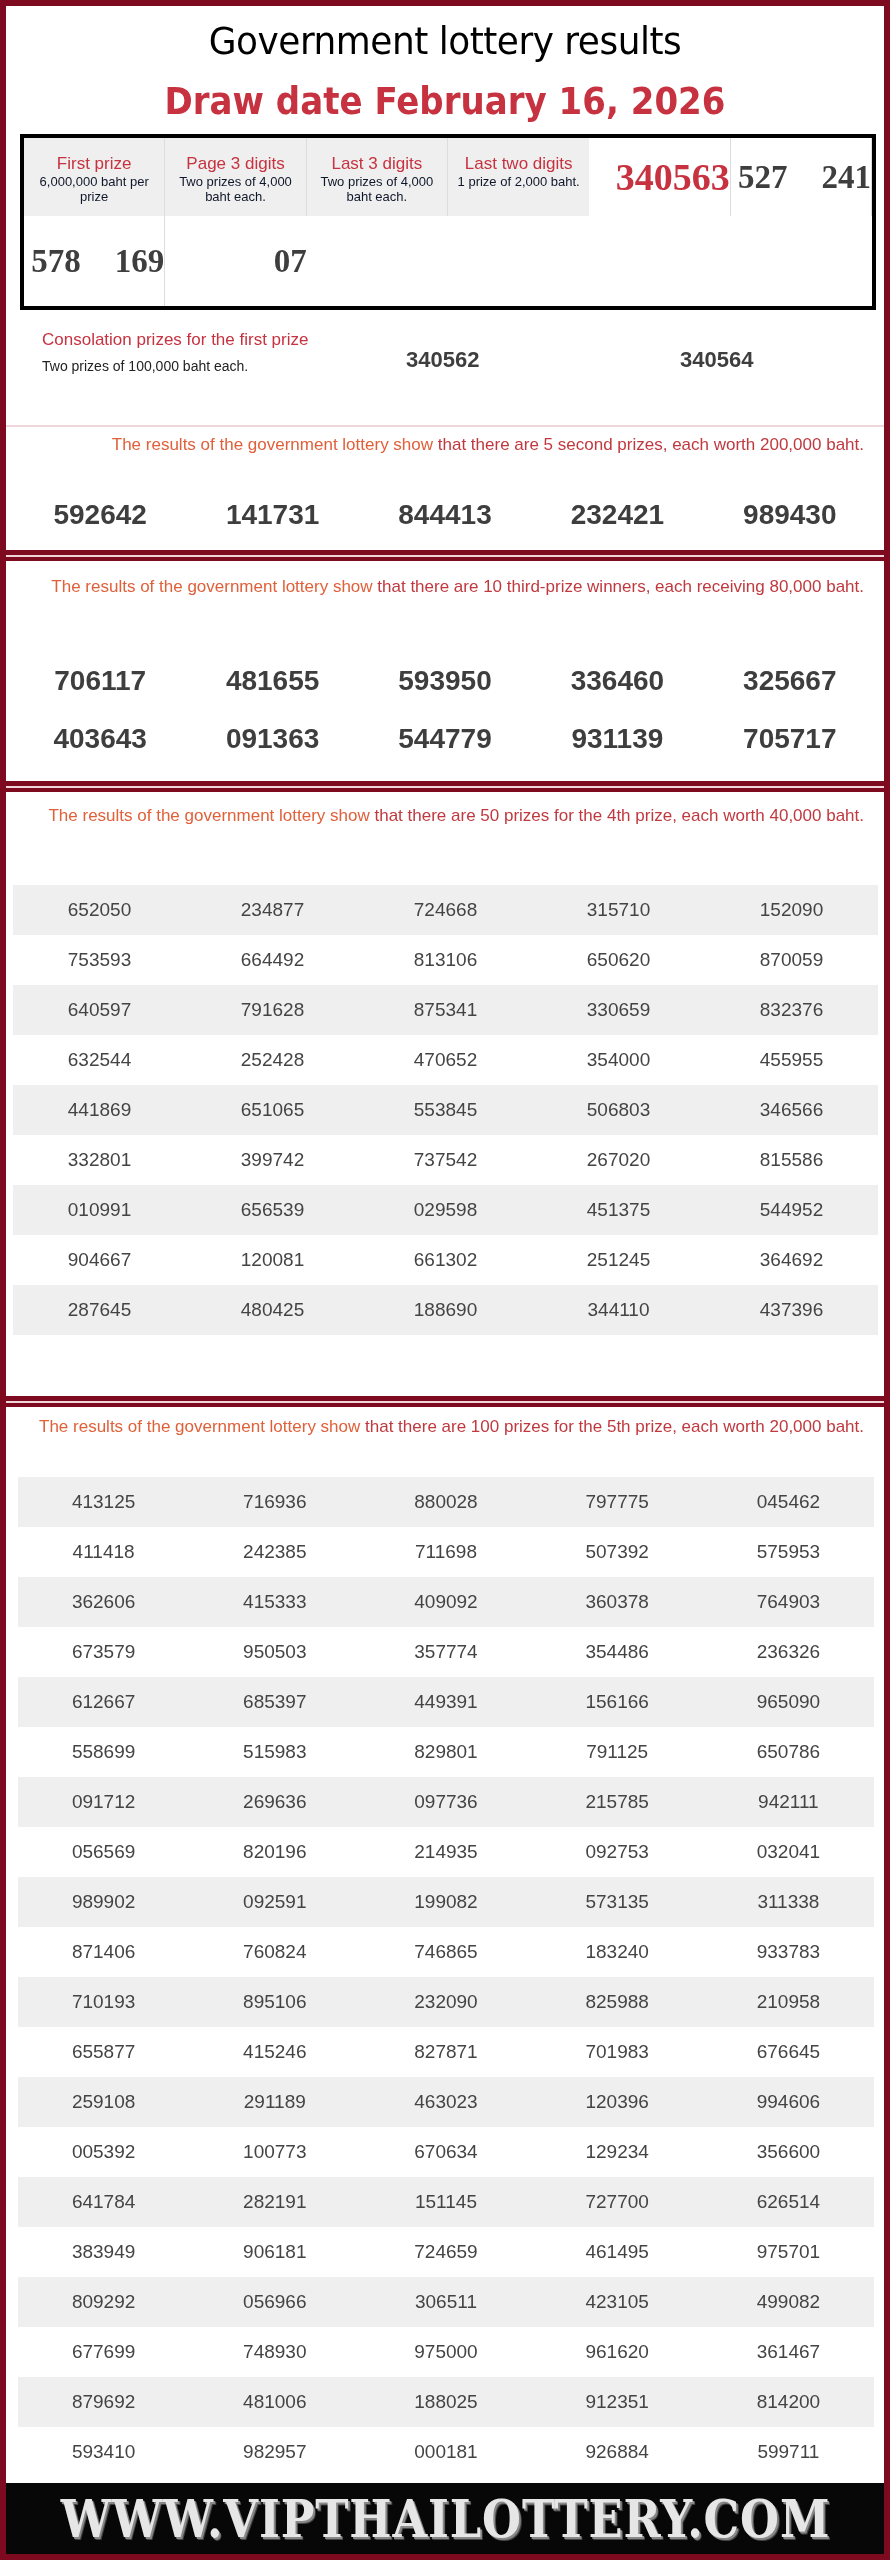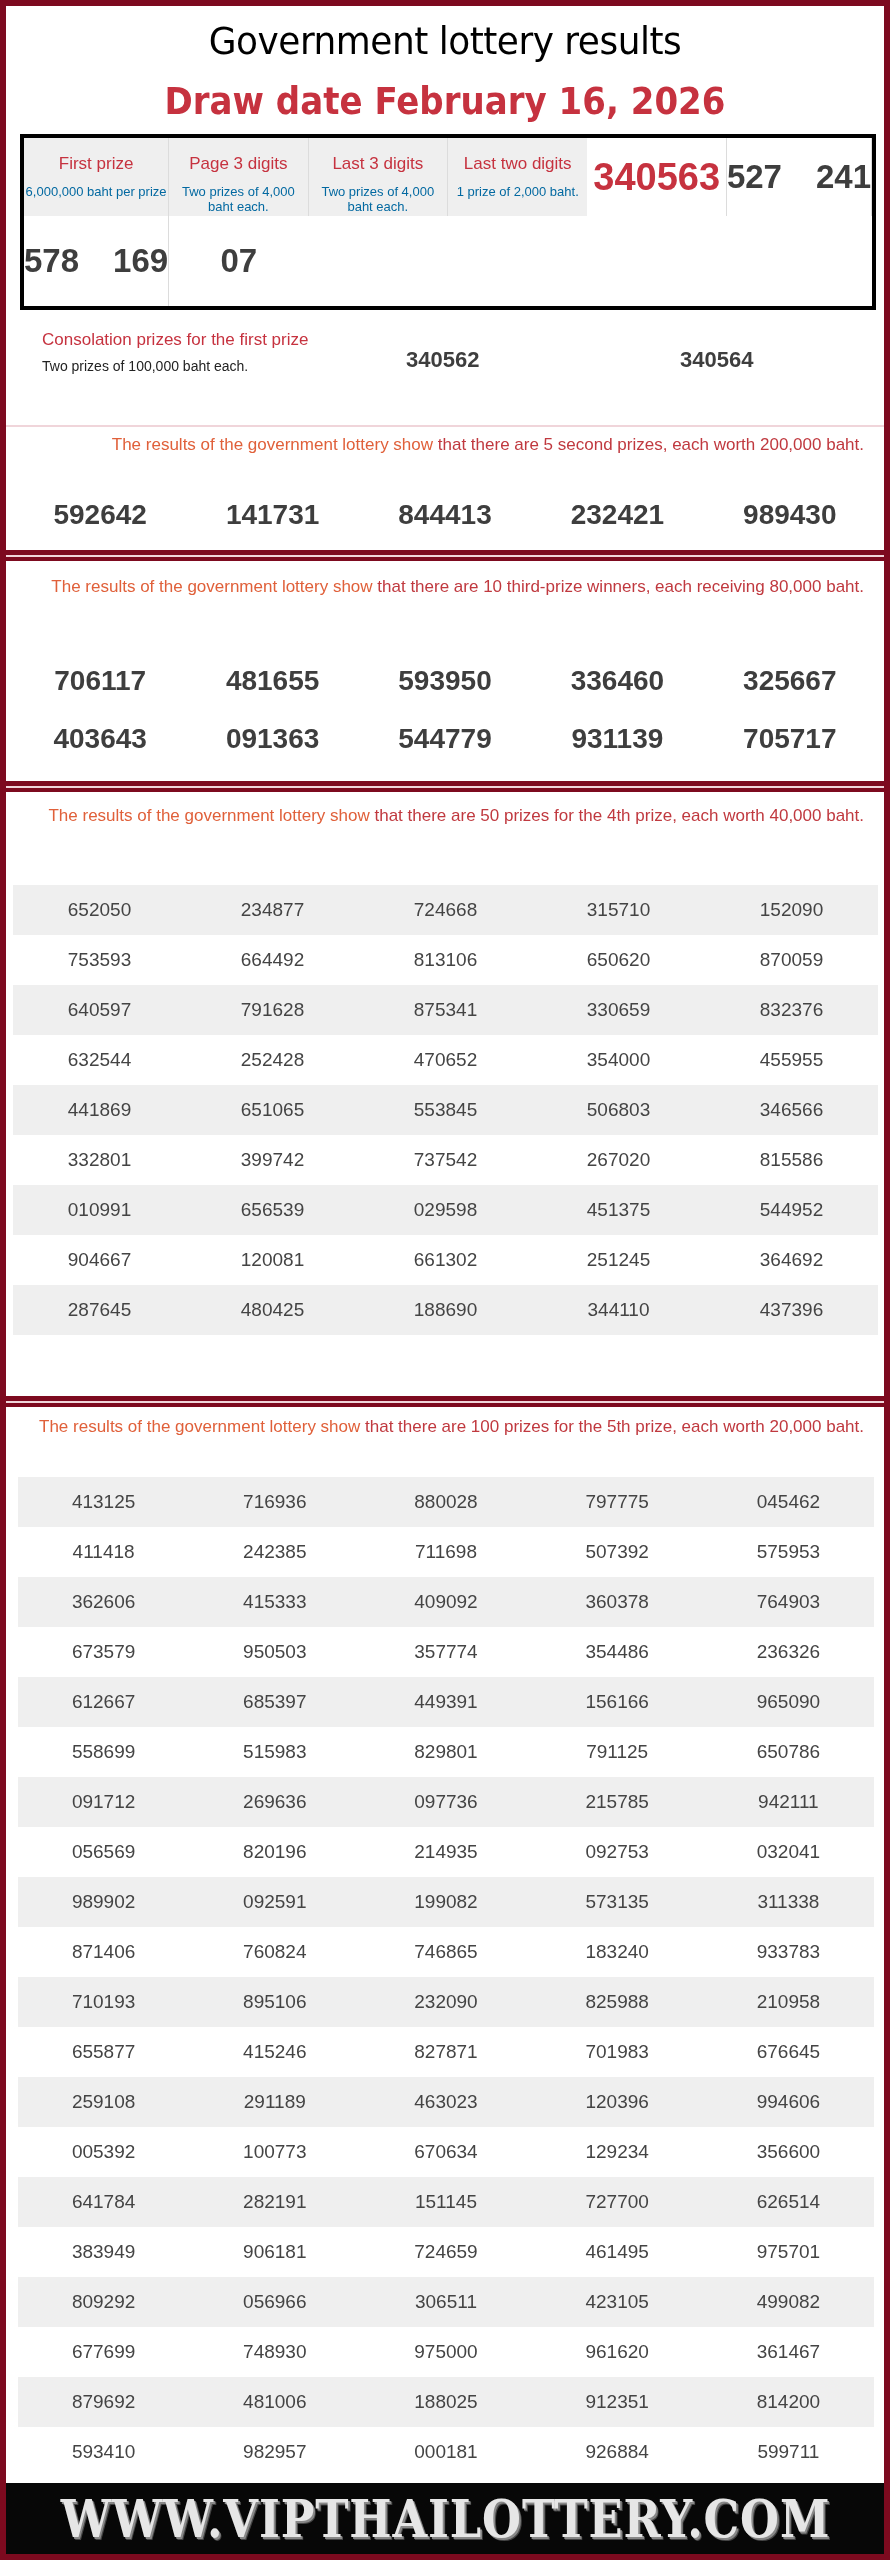--- a/index.html
+++ b/index.html
@@ -36,25 +36,25 @@
     display: grid; grid-template-columns: repeat(6, 1fr);
     grid-template-rows: 78px 1fr;
   }
   .tt-head {
     background: #efefef; text-align: center;
     border-right: 1px solid #dcdcdc;
     padding-top: 16px; box-sizing: border-box;
   }
   .tt-head:nth-child(4) { border-right: none; }
   .tt-head .lbl { color: #c6323f; font-size: 17px; display: block; }
-  .tt-head .desc { color: #0369a1; font-size: 13px; display: block; margin-top: 10px; }
+  .tt-head .desc { color: #0f172a; font-size: 13px; display: block; }
   .tt-val {
     background: #fff; border-right: 1px solid #dcdcdc;
-    display: flex; align-items: center; justify-content: center; gap: 34px;
-    font-size: 33px; font-weight: bold; color: #3e3e3e;
+    display: flex; align-items: center; justify-content: flex-end; gap: 34px;
+    font-size: 33px; font-weight: bold; color: #3e3e3e; font-family: Liberation Serif, serif;
   }
   .tt-val:last-child { border-right: none; }
   .tt-val.first { color: #c6323f; font-size: 38px; }
   .consol-label { position: absolute; left: 36px; top: 330px; }
   .consol-label .lbl { color: #c6323f; font-size: 17px; display: block; }
   .consol-label .desc { color: #222; font-size: 14px; display: block; margin-top: 8px; }
   .consol-num {
     position: absolute; top: 347px; font-size: 22px; font-weight: bold; color: #3e3e3e;
   }
   .heading {

